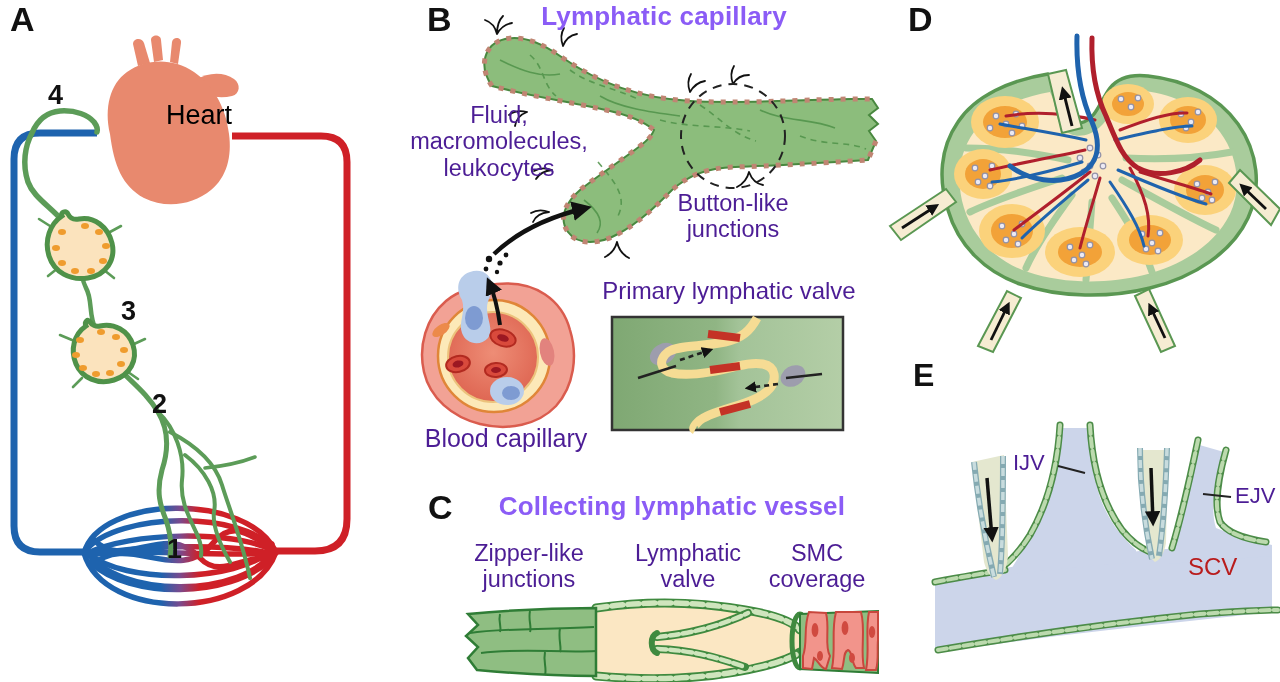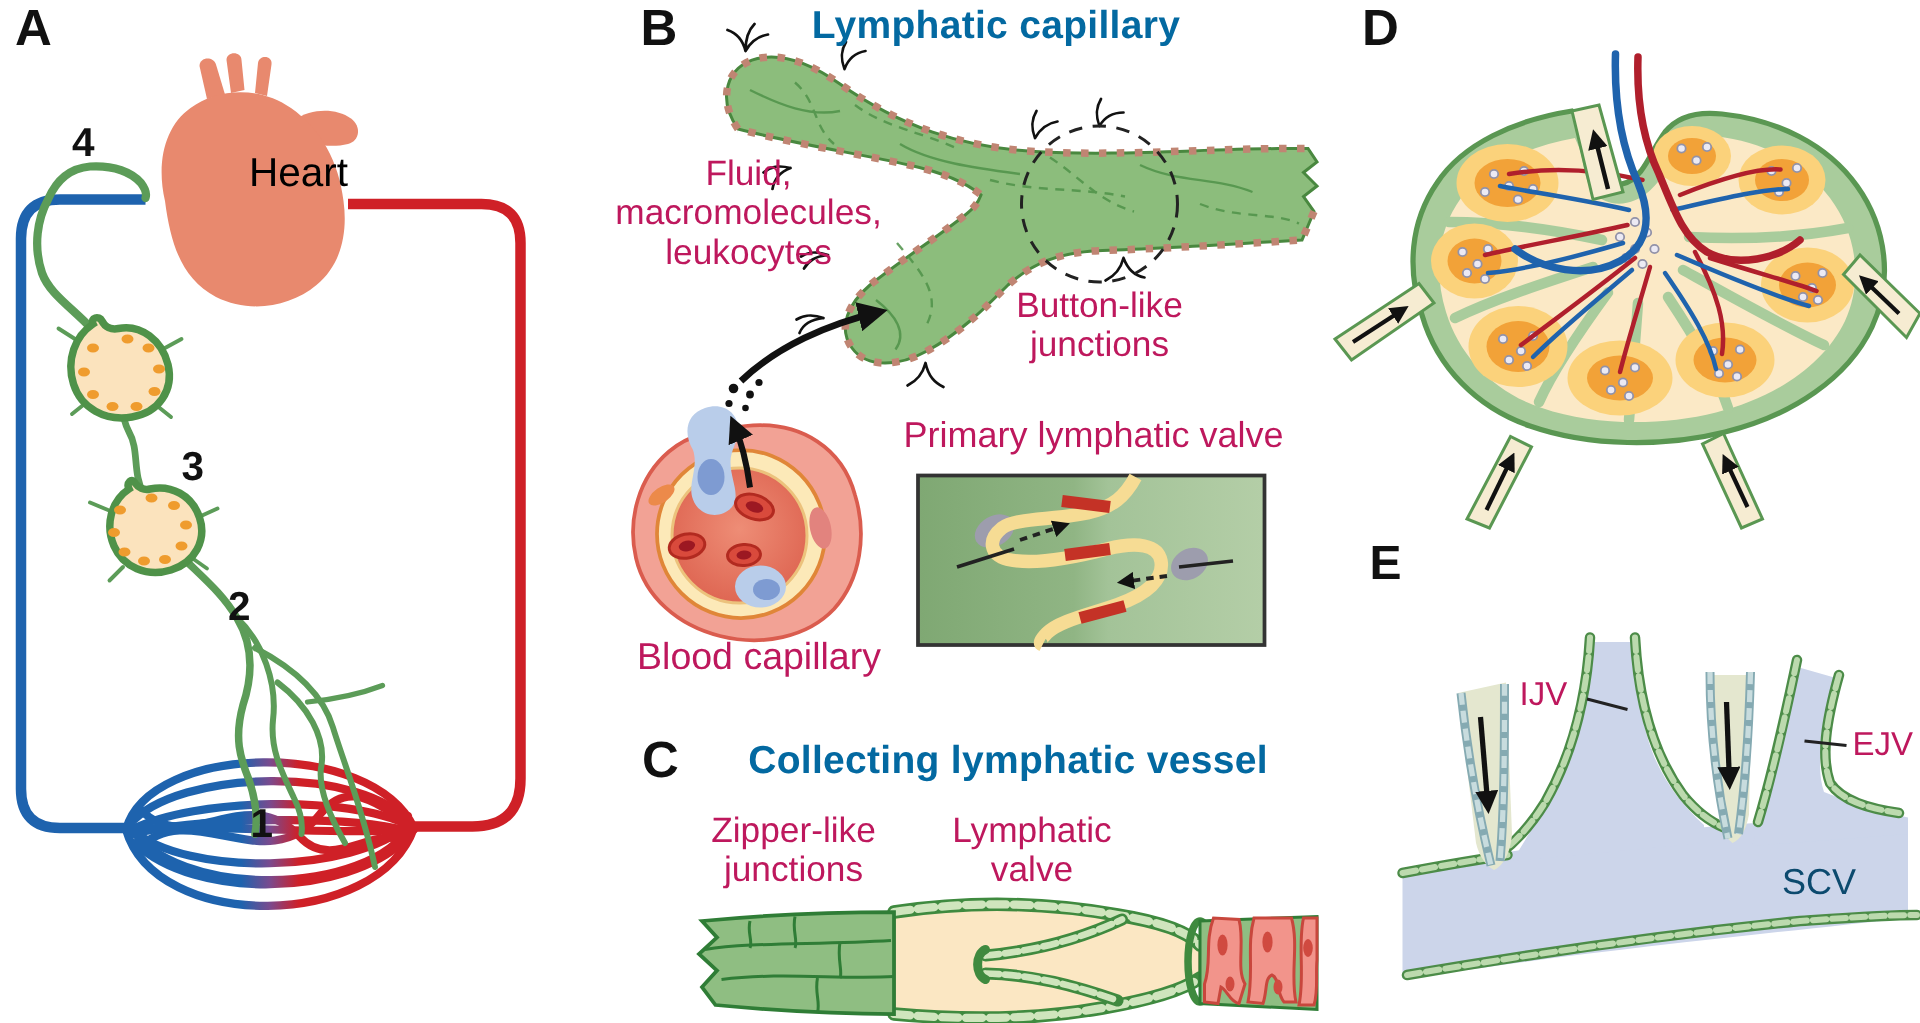--- a/index.html
+++ b/index.html
@@ -1,22 +1,22 @@
 <!DOCTYPE html>
 <html><head>
 <meta charset="utf-8">
 <style>
   html,body{margin:0;padding:0;background:#ffffff;}
   .figure{position:relative;width:1280px;height:682px;background:#ffffff;overflow:hidden;
           font-family:"Liberation Sans","DejaVu Sans",sans-serif;color:#1d1d1d;}
   .art{position:absolute;left:0;top:0;}
   .lbl{position:absolute;line-height:1.12;white-space:pre-line;}
   .letter{font-weight:700;font-size:34px;color:#111;}
-  .ptitle{font-weight:700;font-size:26px;color:#0369a1;letter-spacing:.2px;}
-  .anno{font-size:23.5px;color:#be185d;text-align:center;}
+  .ptitle{font-weight:700;font-size:26px;color:#8b5cf6;letter-spacing:.2px;}
+  .anno{font-size:23.5px;color:#4c1d95;text-align:center;}
   .center{transform:translateX(-50%);}
 </style>
 </head>
 <body>
 
 <div class="figure">
 
 <svg class="art" width="1280" height="682" viewBox="0 0 1280 682">
   <defs>
     <linearGradient id="bedg" gradientUnits="userSpaceOnUse" x1="84" y1="0" x2="276" y2="0">
@@ -453,21 +453,23 @@
 junctions</div>
 <div class="lbl anno center" style="left:729px;top:278px;font-size:24px;">Primary lymphatic valve</div>
 <div class="lbl anno center" style="left:506px;top:424px;font-size:25px;text-align:right;">Blood capillary</div>
 
 <div class="lbl letter" style="left:428px;top:488px;">C</div>
 <div class="lbl ptitle center" style="left:672px;top:492px;">Collecting lymphatic vessel</div>
 <div class="lbl anno center" style="left:529px;top:540px;">Zipper-like
 junctions</div>
 <div class="lbl anno center" style="left:688px;top:540px;">Lymphatic
 valve</div>
+<div class="lbl anno center" style="left:817px;top:540px;">SMC
+coverage</div>
 
 <div class="lbl letter" style="left:908px;top:0px;">D</div>
 
 <div class="lbl letter" style="left:913px;top:358px;font-size:32px;">E</div>
 <div class="lbl anno" style="left:1013px;top:451px;font-size:22px;">IJV</div>
 <div class="lbl anno" style="left:1235px;top:484px;font-size:22px;">EJV</div>
-<div class="lbl anno" style="left:1188px;top:576px;font-size:24px;color:#0c4a6e;">SCV</div>
+<div class="lbl anno" style="left:1188px;top:554px;font-size:24px;color:#b91c1c;">SCV</div>
 
 </div>
 
 </body></html>

